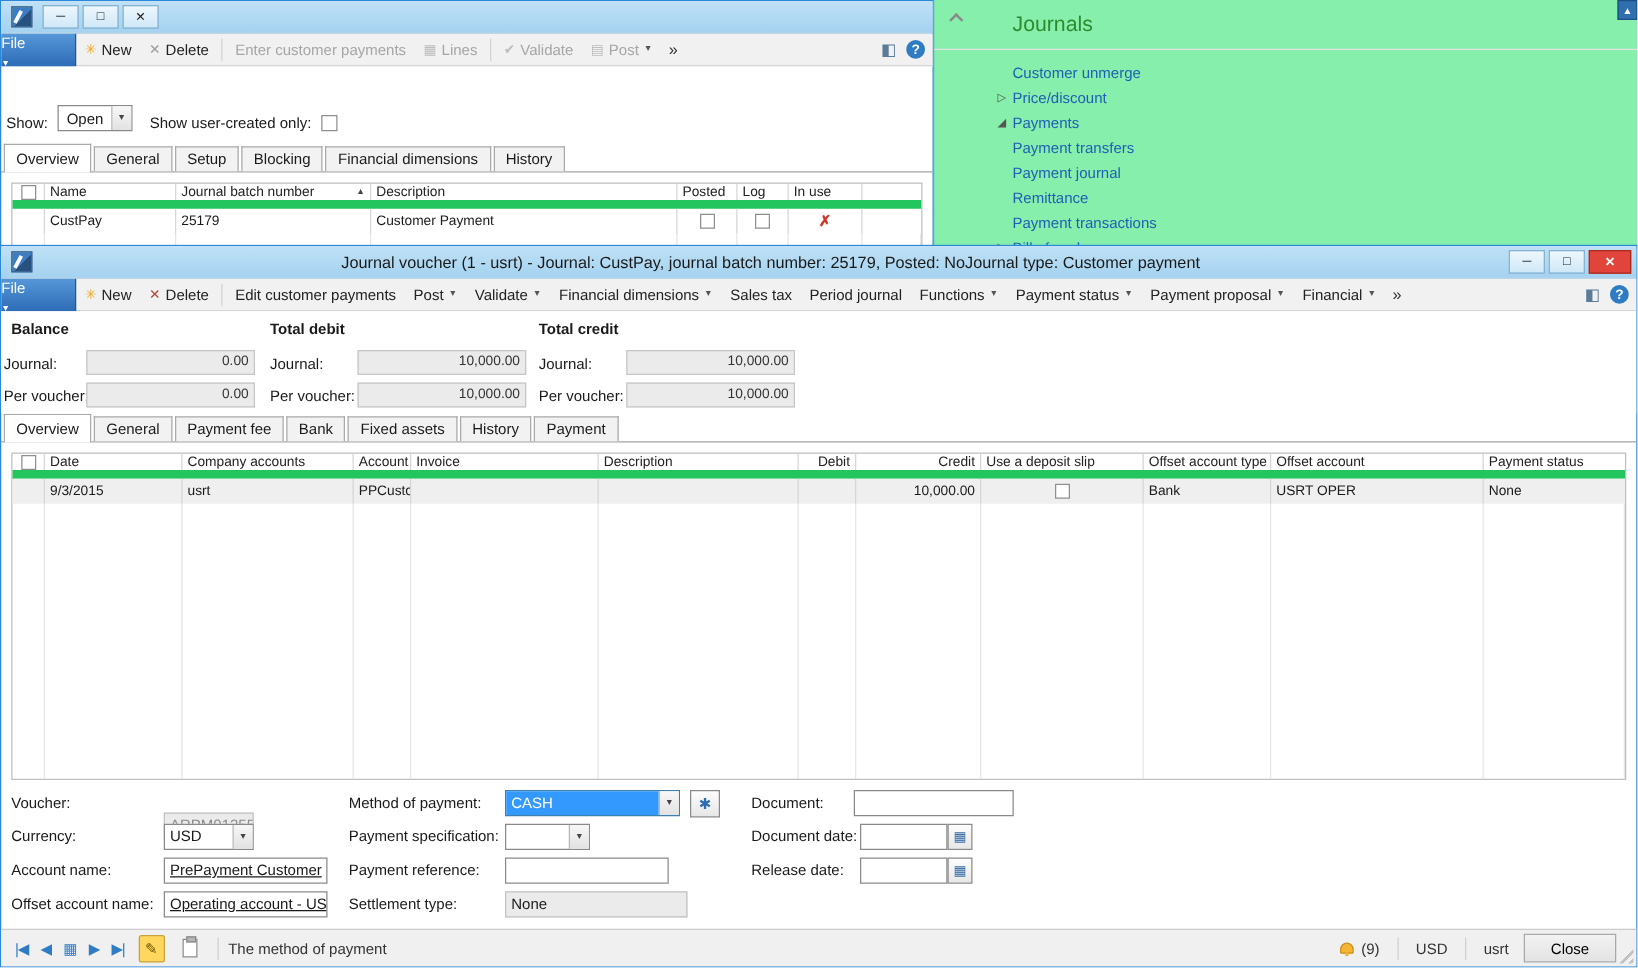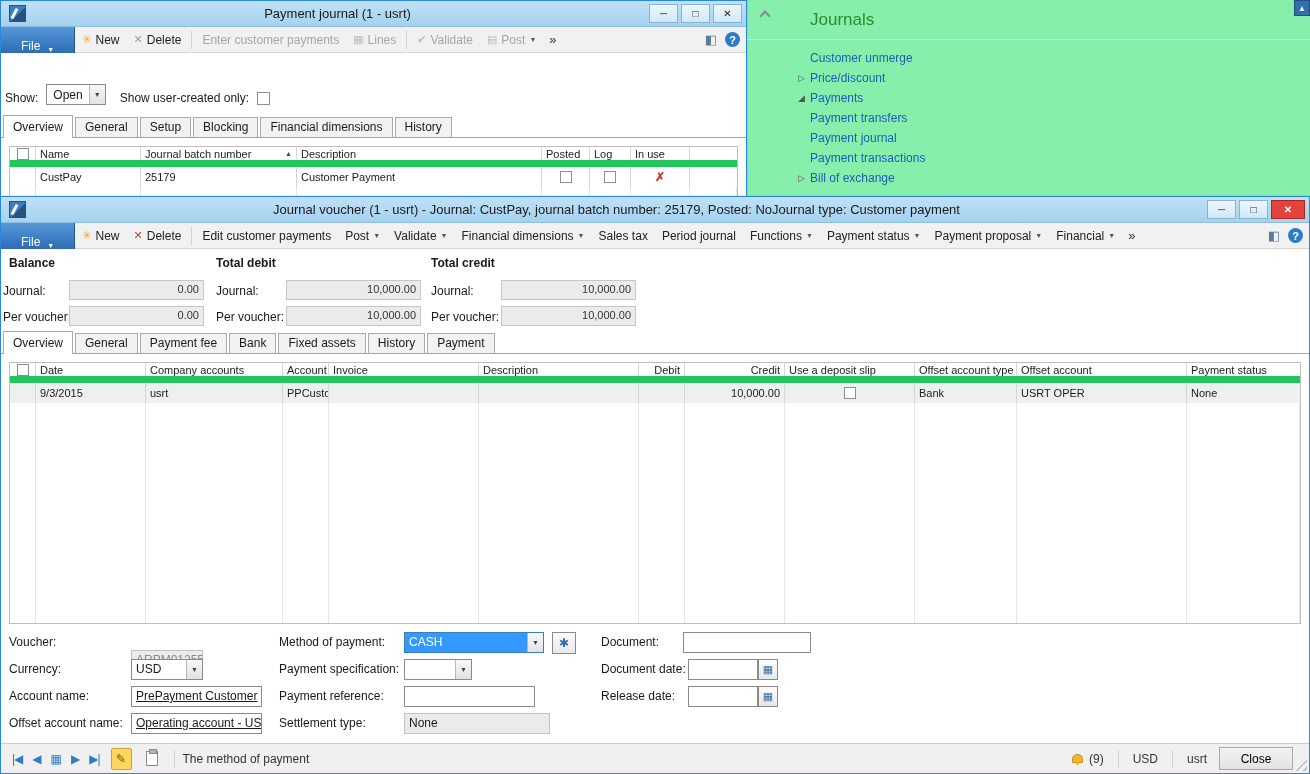--- a/index.html
+++ b/index.html
@@ -12,21 +12,21 @@
   .titlebar { height:26px; background:linear-gradient(180deg,#c0e1f6,#a4d2f0); display:flex; align-items:center; padding:0 4px; border-bottom:1px solid #8fbede; }
   .app-icon { width:17px; height:17px; margin:0 4px; background:linear-gradient(135deg,#3d7cc0 55%,#27517e 55%); border:1px solid #27517e; position:relative; flex:0 0 auto; }
   .app-icon::after { content:""; position:absolute; left:3px; top:2px; width:3px; height:11px; background:#fff; transform:rotate(28deg); }
   .titlebar .title { flex:1; text-align:center; font-size:13px; white-space:nowrap; overflow:hidden; }
   .win-btns { display:flex; gap:3px; margin-left:4px; }
   .win-btn { width:29px; height:19px; border:1px solid #86b3d1; background:linear-gradient(#eef7fd,#cfe8f7); display:flex; align-items:center; justify-content:center; font-size:10px; color:#222; cursor:default; }
   .win-btn.red { width:34px; background:#e0443a; border-color:#a8281f; color:#fff; font-weight:bold; }
 
   
   .toolbar { height:26px; background:#f1f1f1; border-bottom:1px solid #d6d6d6; display:flex; align-items:center; }
-  .file-btn { height:26px; min-width:60px; padding:0 20px; background:linear-gradient(180deg,#5697d8,#2d6cb6); border:none; border-right:1px solid #24578f; color:#fff; font:inherit; display:flex; align-items:flex-end; gap:7px; }
+  .file-btn { height:26px; min-width:60px; padding:0 0; background:linear-gradient(180deg,#5697d8,#2d6cb6); border:none; border-right:1px solid #24578f; color:#fff; font:inherit; display:flex; align-items:flex-start; gap:7px;flex-direction:column; }
   .file-btn .caret { font-size:7px; }
   .tb-item { display:flex; align-items:center; gap:4px; padding:0 7px; height:24px; white-space:nowrap; color:#222; }
   .tb-item .tico { font-size:11px; }
   .tb-item .caret { font-size:7px; color:#555; }
   .tb-item.disabled { color:#a6a6a6; }
   .tb-item.disabled .tico { color:#bdbdbd; }
   .ico-star { color:#eca928; }
   .ico-xred { color:#b34a3c; }
   .ico-xgray { color:#9c9c9c; }
   .ico-gray { color:#a8a8a8; }
@@ -149,36 +149,38 @@
           <span class="tri">◢</span>
           <span>Payments</span>
         </div>
       <div class="tree-item child">
           <span>Payment transfers</span>
         </div>
       <div class="tree-item child">
           <span>Payment journal</span>
         </div>
       <div class="tree-item child">
+          <span>Remittance</span>
+        </div>
+      <div class="tree-item child">
           <span>Payment transactions</span>
         </div>
       <div class="tree-item cat">
           <span class="tri">▷</span>
           <span>Bill of exchange</span>
         </div>
     </div>
     <div class="scroll-up-btn">
         <span>▲</span>
       </div>
   </div>
 
   <div class="window pj-window">
     <div class="titlebar">
       <span class="app-icon"></span>
-      <span class="title">Payment journal (1 - usrt)</span>
       <span class="win-btns">
         <span class="win-btn">─</span>
         <span class="win-btn">□</span>
         <span class="win-btn">✕</span>
       </span>
     </div>
     <div class="toolbar">
       <button class="file-btn">
         <span>File</span>
         <span class="caret">▼</span>

